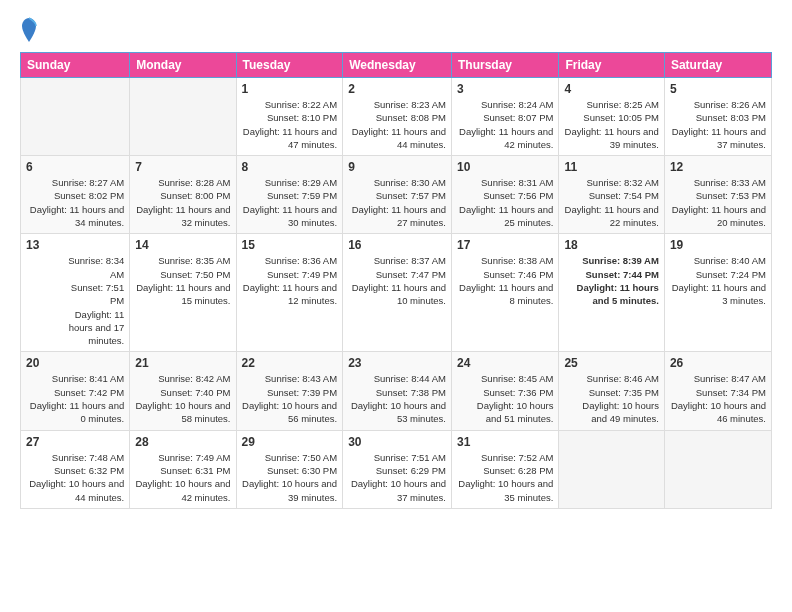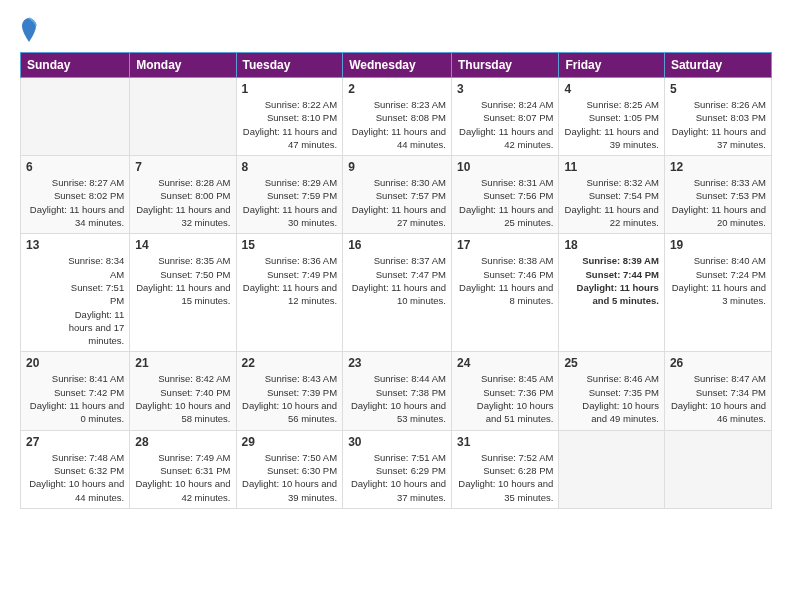--- a/index.html
+++ b/index.html
@@ -49,21 +49,21 @@
       font-size: 15px;
       color: #444;
       margin-top: 2px;
     }
     .calendar {
       width: 100%;
       border-collapse: collapse;
       border: 1px solid #ccc;
     }
     .calendar th {
-      background-color: #701a75;
+      background-color: #ec4899;
       color: #fff;
       font-size: 12px;
       font-weight: bold;
       padding: 5px 6px;
       text-align: left;
       border: 1px solid #5a9ed8;
     }
     .calendar td {
       vertical-align: top;
       font-size: 10px;
@@ -147,21 +147,21 @@
           </td>
           <td>
             <div class="day-num">3</div>
             <div class="day-info" style="white-space: pre-line;">Sunrise: 8:24 AM
 Sunset: 8:07 PM
 Daylight: 11 hours and 42 minutes.</div>
           </td>
           <td>
             <div class="day-num">4</div>
             <div class="day-info" style="white-space: pre-line;">Sunrise: 8:25 AM
-Sunset: 1:05 PM
+Sunset: 10:05 PM
 Daylight: 11 hours and 39 minutes.</div>
           </td>
           <td>
             <div class="day-num">5</div>
             <div class="day-info" style="white-space: pre-line;">Sunrise: 8:26 AM
 Sunset: 8:03 PM
 Daylight: 11 hours and 37 minutes.</div>
           </td>
         </tr>
         <tr>

